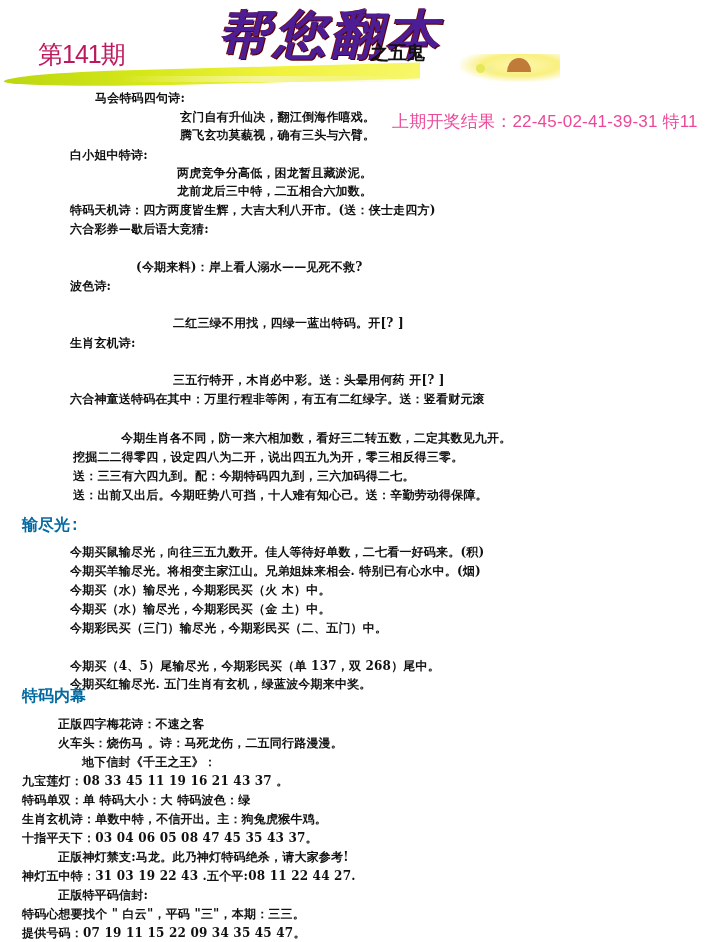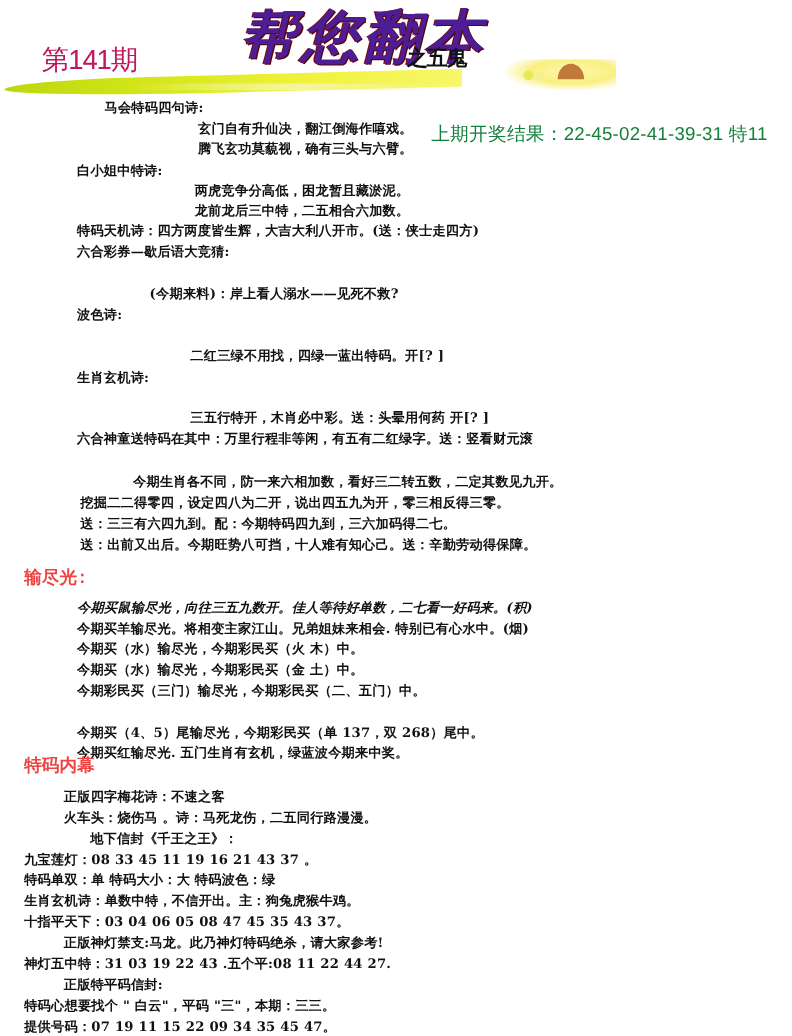--- a/index.html
+++ b/index.html
@@ -25,24 +25,24 @@
   .swoosh2 { left: 120px; top: 76px; width: 300px; height: 6px;
              background: linear-gradient(90deg, rgba(255,255,255,0) 0%, #f5f5a0 50%, rgba(255,255,255,0) 100%); }
   .hills { left: 460px; top: 54px; width: 100px; height: 28px;
            background: radial-gradient(ellipse at 60% 40%, #fff7b0 0%, #f9f080 45%, rgba(255,255,255,0) 75%); }
   .mound { left: 507px; top: 58px; width: 24px; height: 14px; background: #c07a3a;
            border-radius: 50% 50% 0 0 / 100% 100% 0 0; }
   .dot1 { left: 476px; top: 64px; width: 9px; height: 9px; border-radius: 50%; background: #e6e85a; }
   .dot2 { left: 487px; top: 66px; width: 6px; height: 6px; border-radius: 50%; background: #eef09a; }
 
   .result { left: 392px; top: 110px; font-family: "Liberation Sans", "DejaVu Sans", sans-serif;
-            font-size: 17px; color: #15803d; letter-spacing: 0.2px; }
+            font-size: 17px; color: #ec4899; letter-spacing: 0.2px; }
 
   .section-title { font-family: Liberation Mono, monospace; font-weight: bold;
-                   font-size: 16px; color: #ef4444; }
+                   font-size: 16px; color: #0369a1; }
 </style>
 </head>
 <body>
 
 <div class="abs swoosh"></div>
 <div class="abs swoosh2"></div>
 <div class="abs hills"></div>
 <div class="abs mound"></div>
 <div class="abs dot1"></div>
 <div class="abs dot2"></div>
@@ -71,21 +71,21 @@
 <div class="abs b" style="left:70px; top:335px;">生肖玄机诗:</div>
 <div class="abs b" style="left:173px; top:372px;">三五行特开，木肖必中彩。送：头晕用何药     开[? ]</div>
 <div class="abs b" style="left:70px; top:391px;">六合神童送特码在其中：万里行程非等闲，有五有二红绿字。送：竖看财元滚</div>
 
 <div class="abs b" style="left:73px; top:430px;margin-left:48px;">今期生肖各不同，防一来六相加数，看好三二转五数，二定其数见九开。</div>
 <div class="abs b" style="left:73px; top:449px;">挖掘二二得零四，设定四八为二开，说出四五九为开，零三相反得三零。</div>
 <div class="abs b" style="left:73px; top:468px;">送：三三有六四九到。配：今期特码四九到，三六加码得二七。</div>
 <div class="abs b" style="left:73px; top:487px;">送：出前又出后。今期旺势八可挡，十人难有知心己。送：辛勤劳动得保障。</div>
 
 <div class="abs section-title" style="left:22px; top:515px;">输尽光:</div>
-<div class="abs b" style="left:70px; top:544px;font-style:italic;">今期买鼠输尽光，向往三五九数开。佳人等待好单数，二七看一好码来。(积)</div>
+<div class="abs b" style="left:70px; top:544px;">今期买鼠输尽光，向往三五九数开。佳人等待好单数，二七看一好码来。(积)</div>
 <div class="abs b" style="left:70px; top:563px;">今期买羊输尽光。将相变主家江山。兄弟姐妹来相会. 特别已有心水中。(烟)</div>
 <div class="abs b" style="left:70px; top:582px;">今期买（水）输尽光，今期彩民买（火 木）中。</div>
 <div class="abs b" style="left:70px; top:601px;">今期买（水）输尽光，今期彩民买（金  土）中。</div>
 <div class="abs b" style="left:70px; top:620px;">今期彩民买（三门）输尽光，今期彩民买（二、五门）中。</div>
 <div class="abs b" style="left:70px; top:639px;margin-top:37px;">今期买红输尽光. 五门生肖有玄机，绿蓝波今期来中奖。</div>
 <div class="abs b" style="left:70px; top:658px;">今期买（4、5）尾输尽光，今期彩民买（单 137，双 268）尾中。</div>
 
 <div class="abs section-title" style="left:22px; top:686px;">特码内幕</div>
 <div class="abs b" style="left:58px; top:716px;">正版四字梅花诗：不速之客</div>
 <div class="abs b" style="left:58px; top:735px;">火车头：烧伤马 。诗：马死龙伤，二五同行路漫漫。</div>

